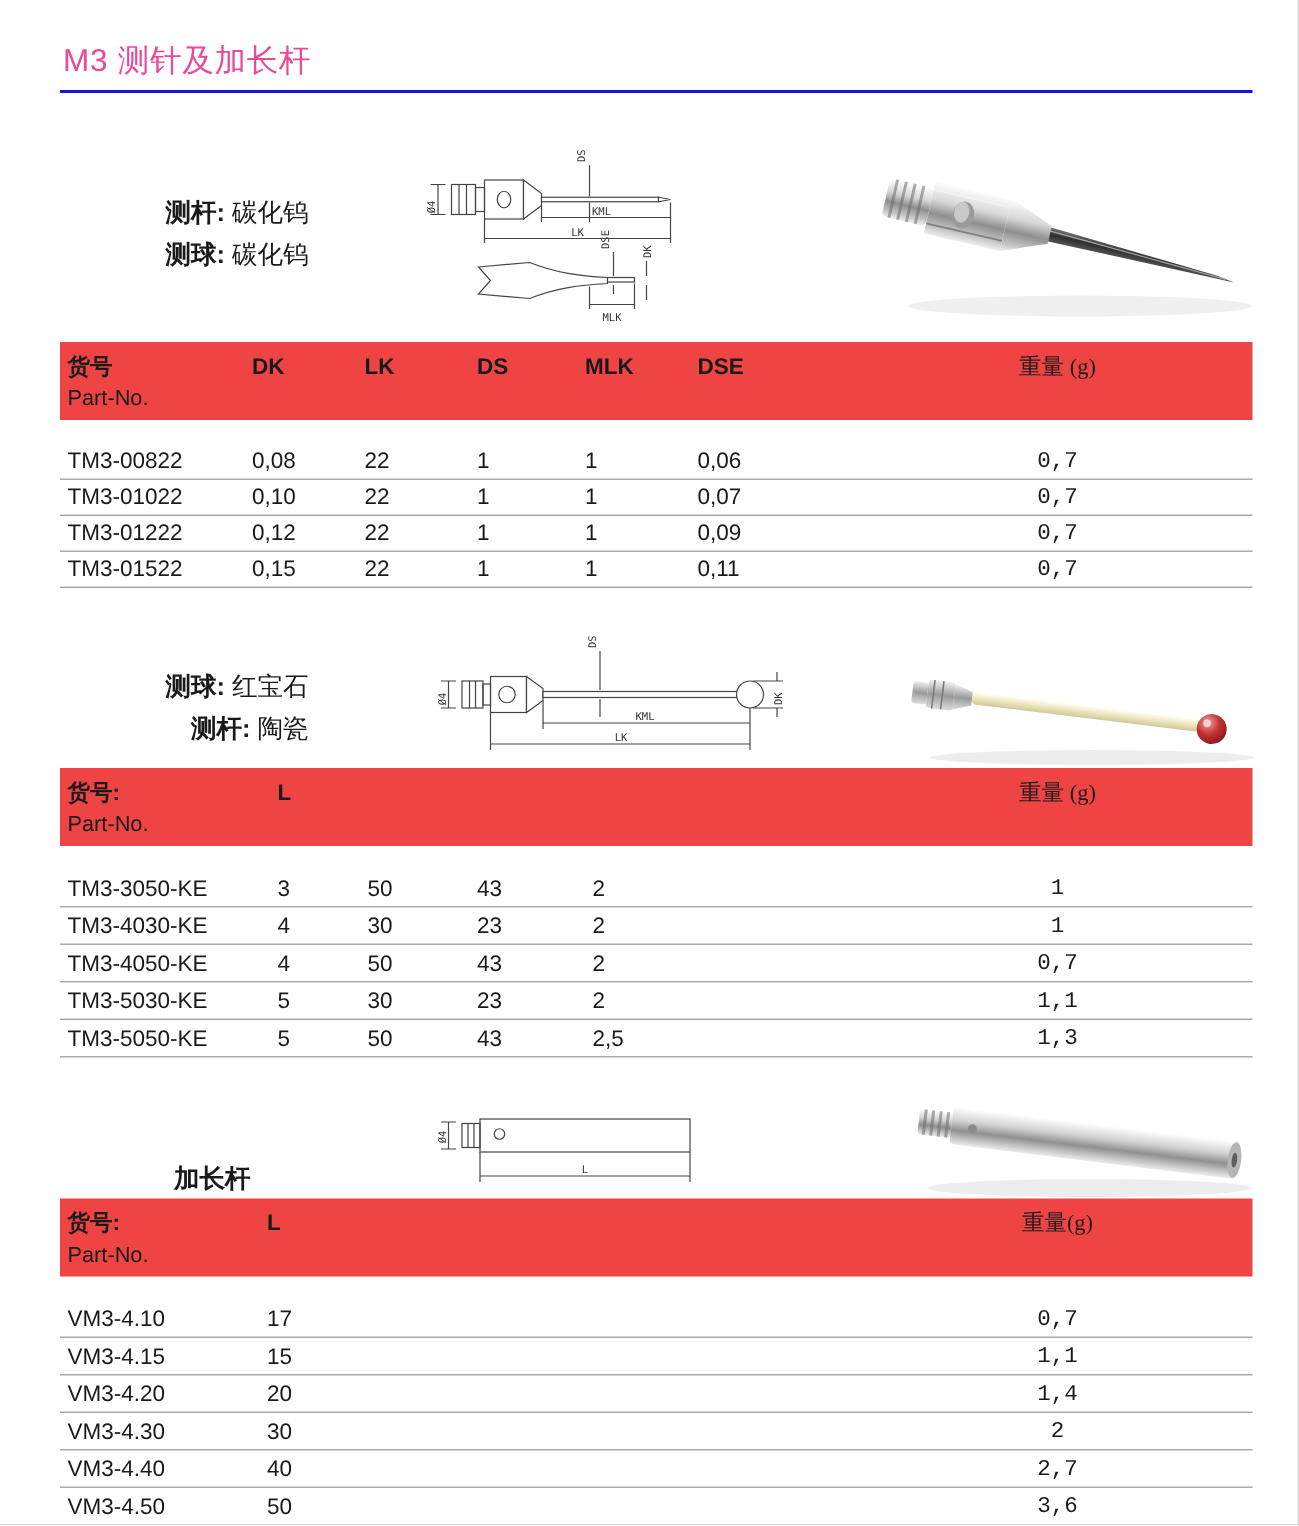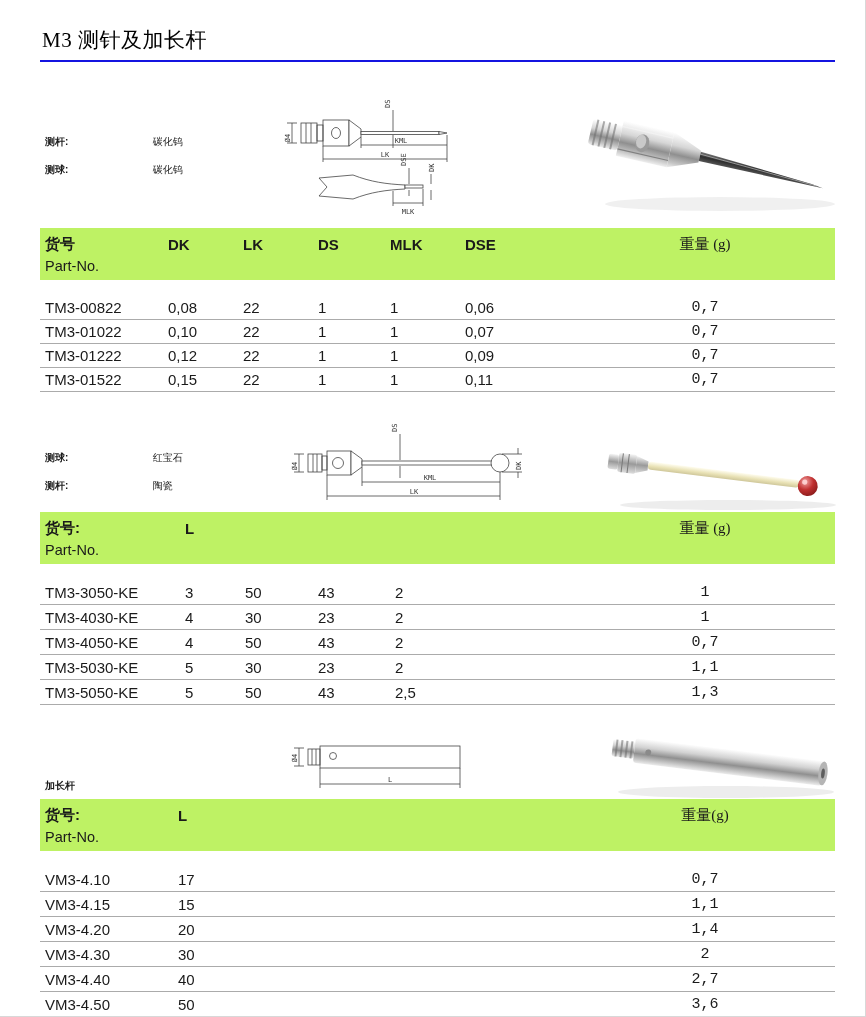--- a/index.html
+++ b/index.html
@@ -1,37 +1,37 @@
 <!DOCTYPE html>
 <html><head>
 <meta charset="utf-8">
 <style>
   html,body{margin:0;padding:0;background:#ffffff;}
   .page{position:relative;width:866px;height:1017px;background:#fff;overflow:hidden;
         font-family:"Liberation Sans",sans-serif;color:#1a1a1a;
         border-right:1px solid #d8d8d8;border-bottom:1px solid #d8d8d8;box-sizing:border-box;}
 
   
-  .title{position:absolute;left:42px;top:26px;font-size:21px;color:#000000;
-         font-family:Liberation Serif, serif;letter-spacing:0.5px;}
+  .title{position:absolute;left:42px;top:26px;font-size:21px;color:#ec4899;
+         font-family:Liberation Sans, sans-serif;letter-spacing:0.5px;}
   .title-rule{position:absolute;left:40px;top:60px;width:795px;border-top:2px solid #1414e0;}
 
   
-  .specs{position:absolute;font-size:10px;line-height:28px;}
+  .specs{position:absolute;font-size:17px;line-height:28px;text-align:right;}
   .spec-row{white-space:nowrap;}
   .spec-label{display:inline-block;width:105px;font-weight:bold;}
   .spec-value{display:inline-block;}
 
   
   .drawing,.photo{position:absolute;}
   .drawing svg text{font-family:"DejaVu Sans Mono",monospace;font-size:7px;fill:#333;}
 
   
   .tbl{position:absolute;left:40px;width:795px;font-size:15px;}
-  .thead{background:#bef264;padding:5px 0 3px 0;}
+  .thead{background:#ef4444;padding:5px 0 3px 0;}
   .thead-row1{display:grid;align-items:center;height:22px;}
   .thead-row2{height:22px;line-height:22px;padding-left:5px;font-size:14.5px;}
   .hpart{font-weight:bold;padding-left:5px;}
   .hcol{font-weight:bold;}
   .hweight{font-family:"Liberation Serif",serif;text-align:center;font-weight:normal;}
   .tbody{margin-top:16px;}
   .trow{display:grid;align-items:center;border-bottom:1px solid #ababab;}
   .h23{height:23px;} .h24{height:24px;}
   .cpart{padding-left:5px;}
   .cweight{text-align:center;font-family:Liberation Mono, monospace;}

